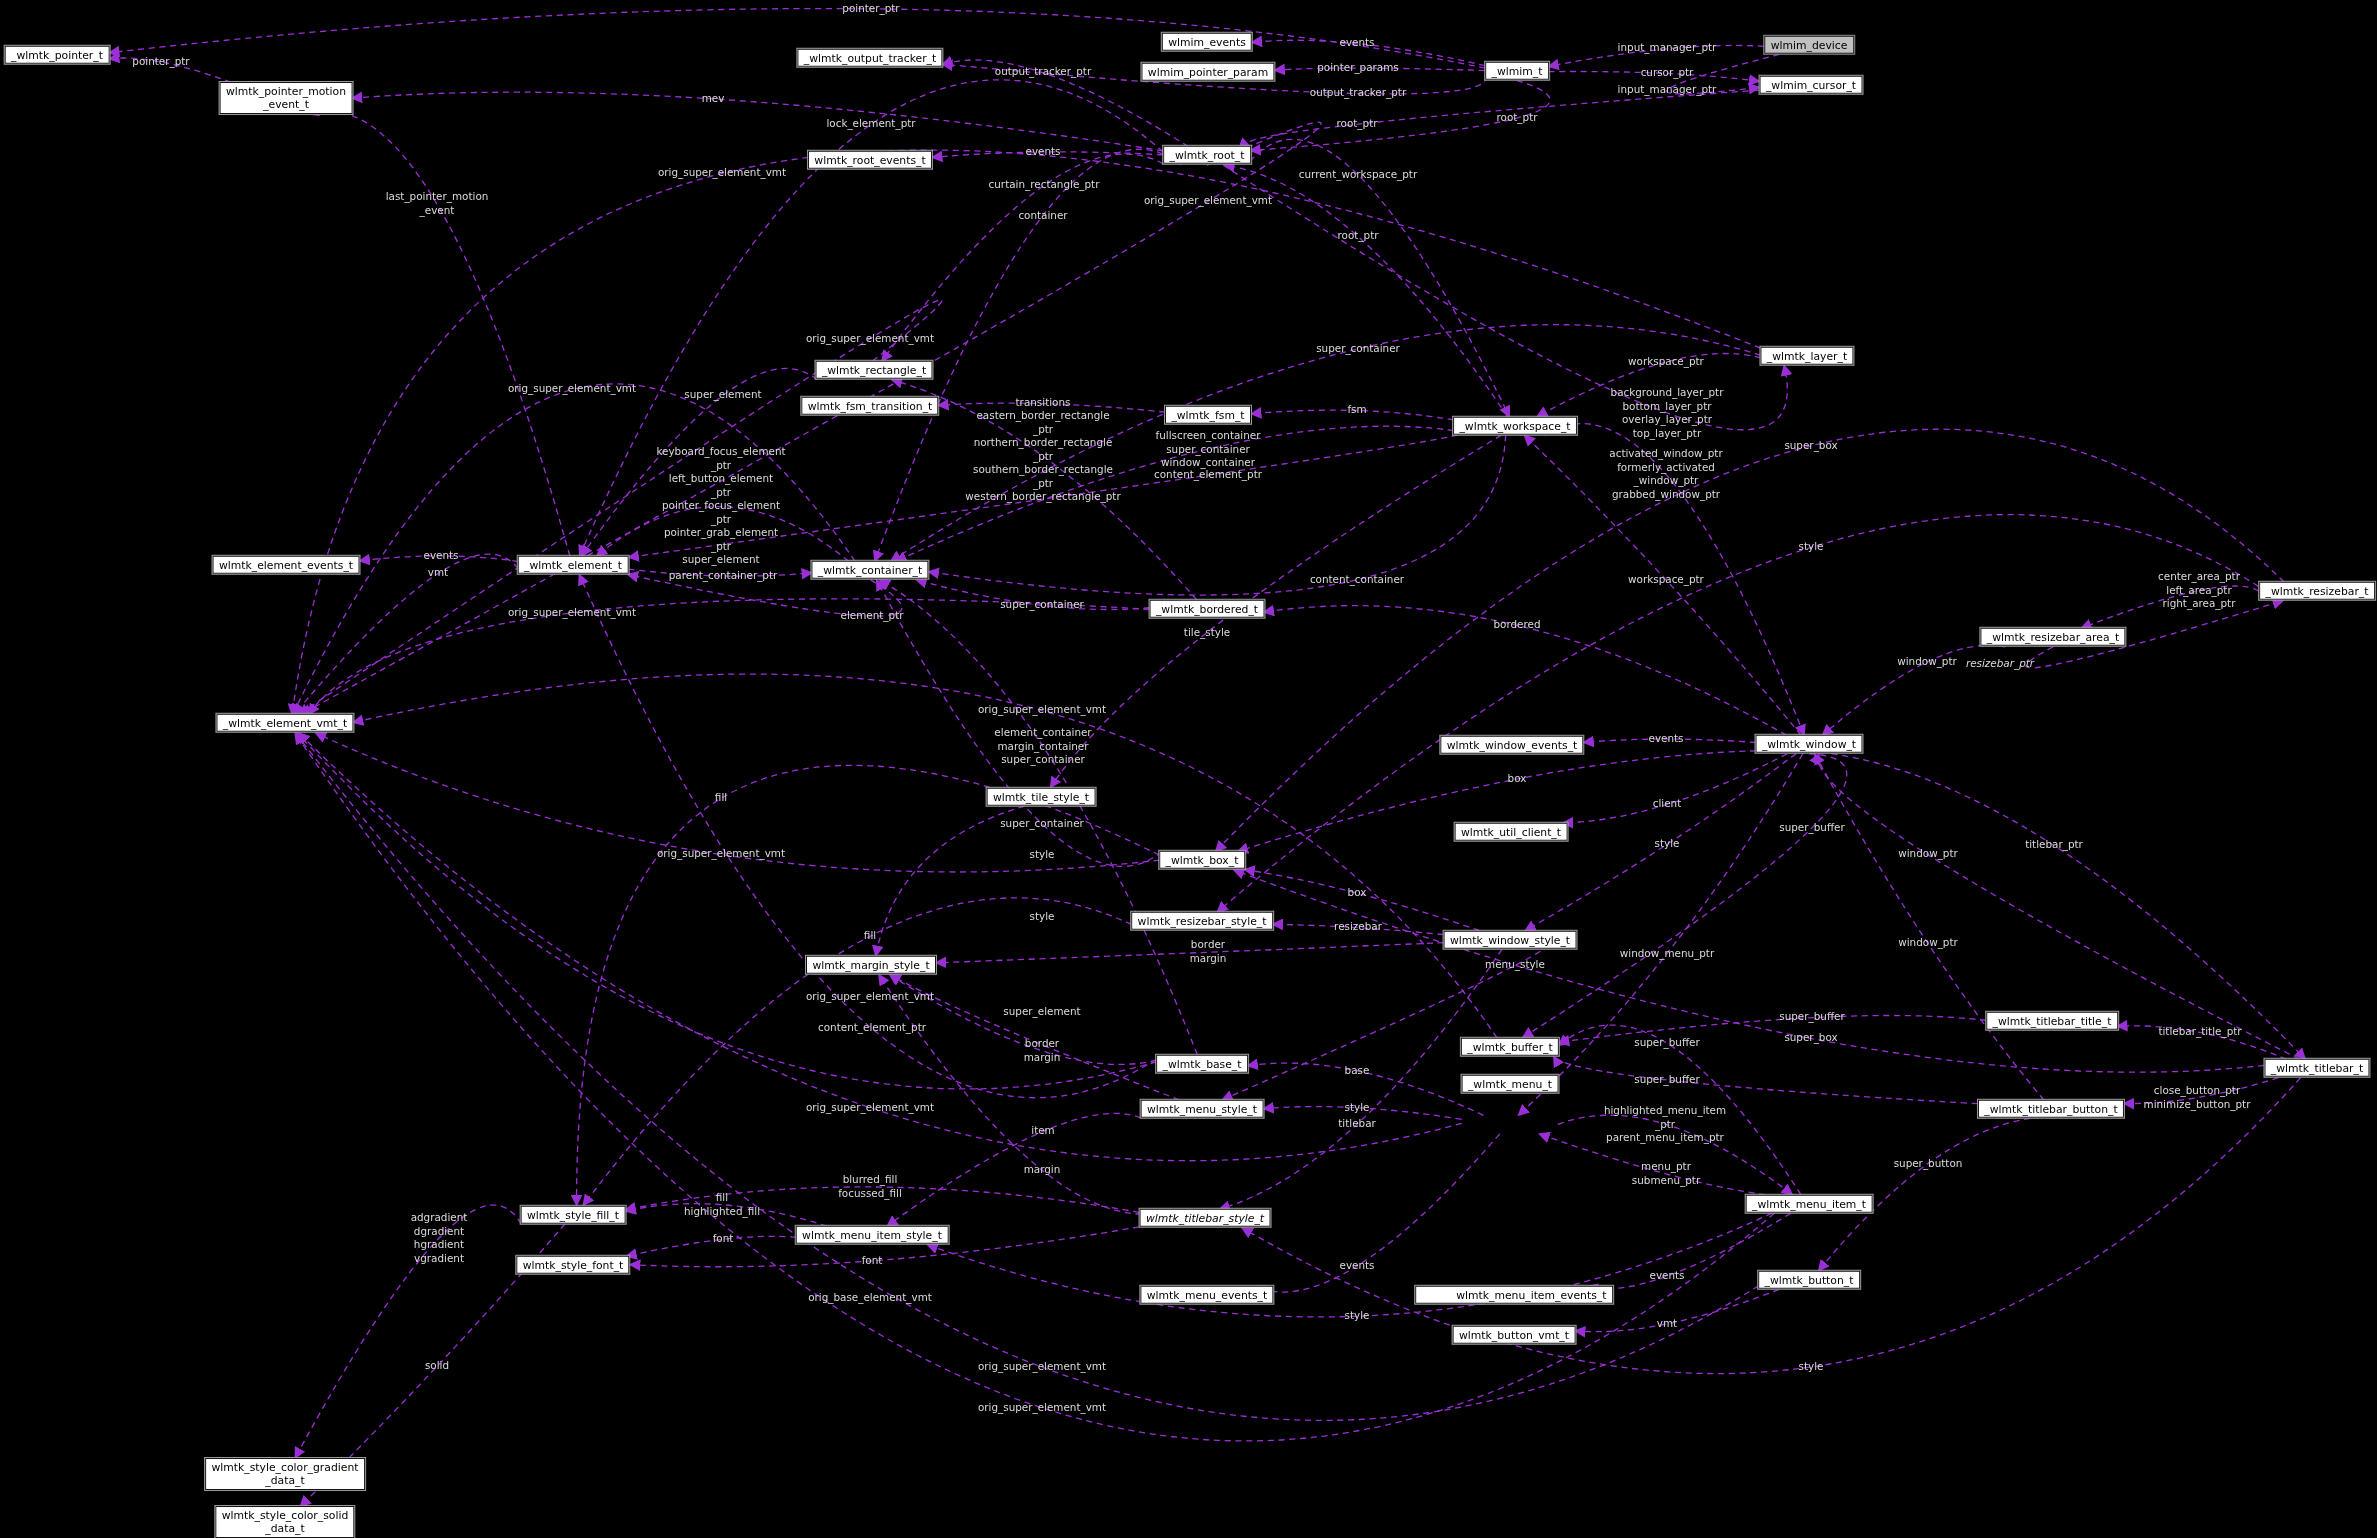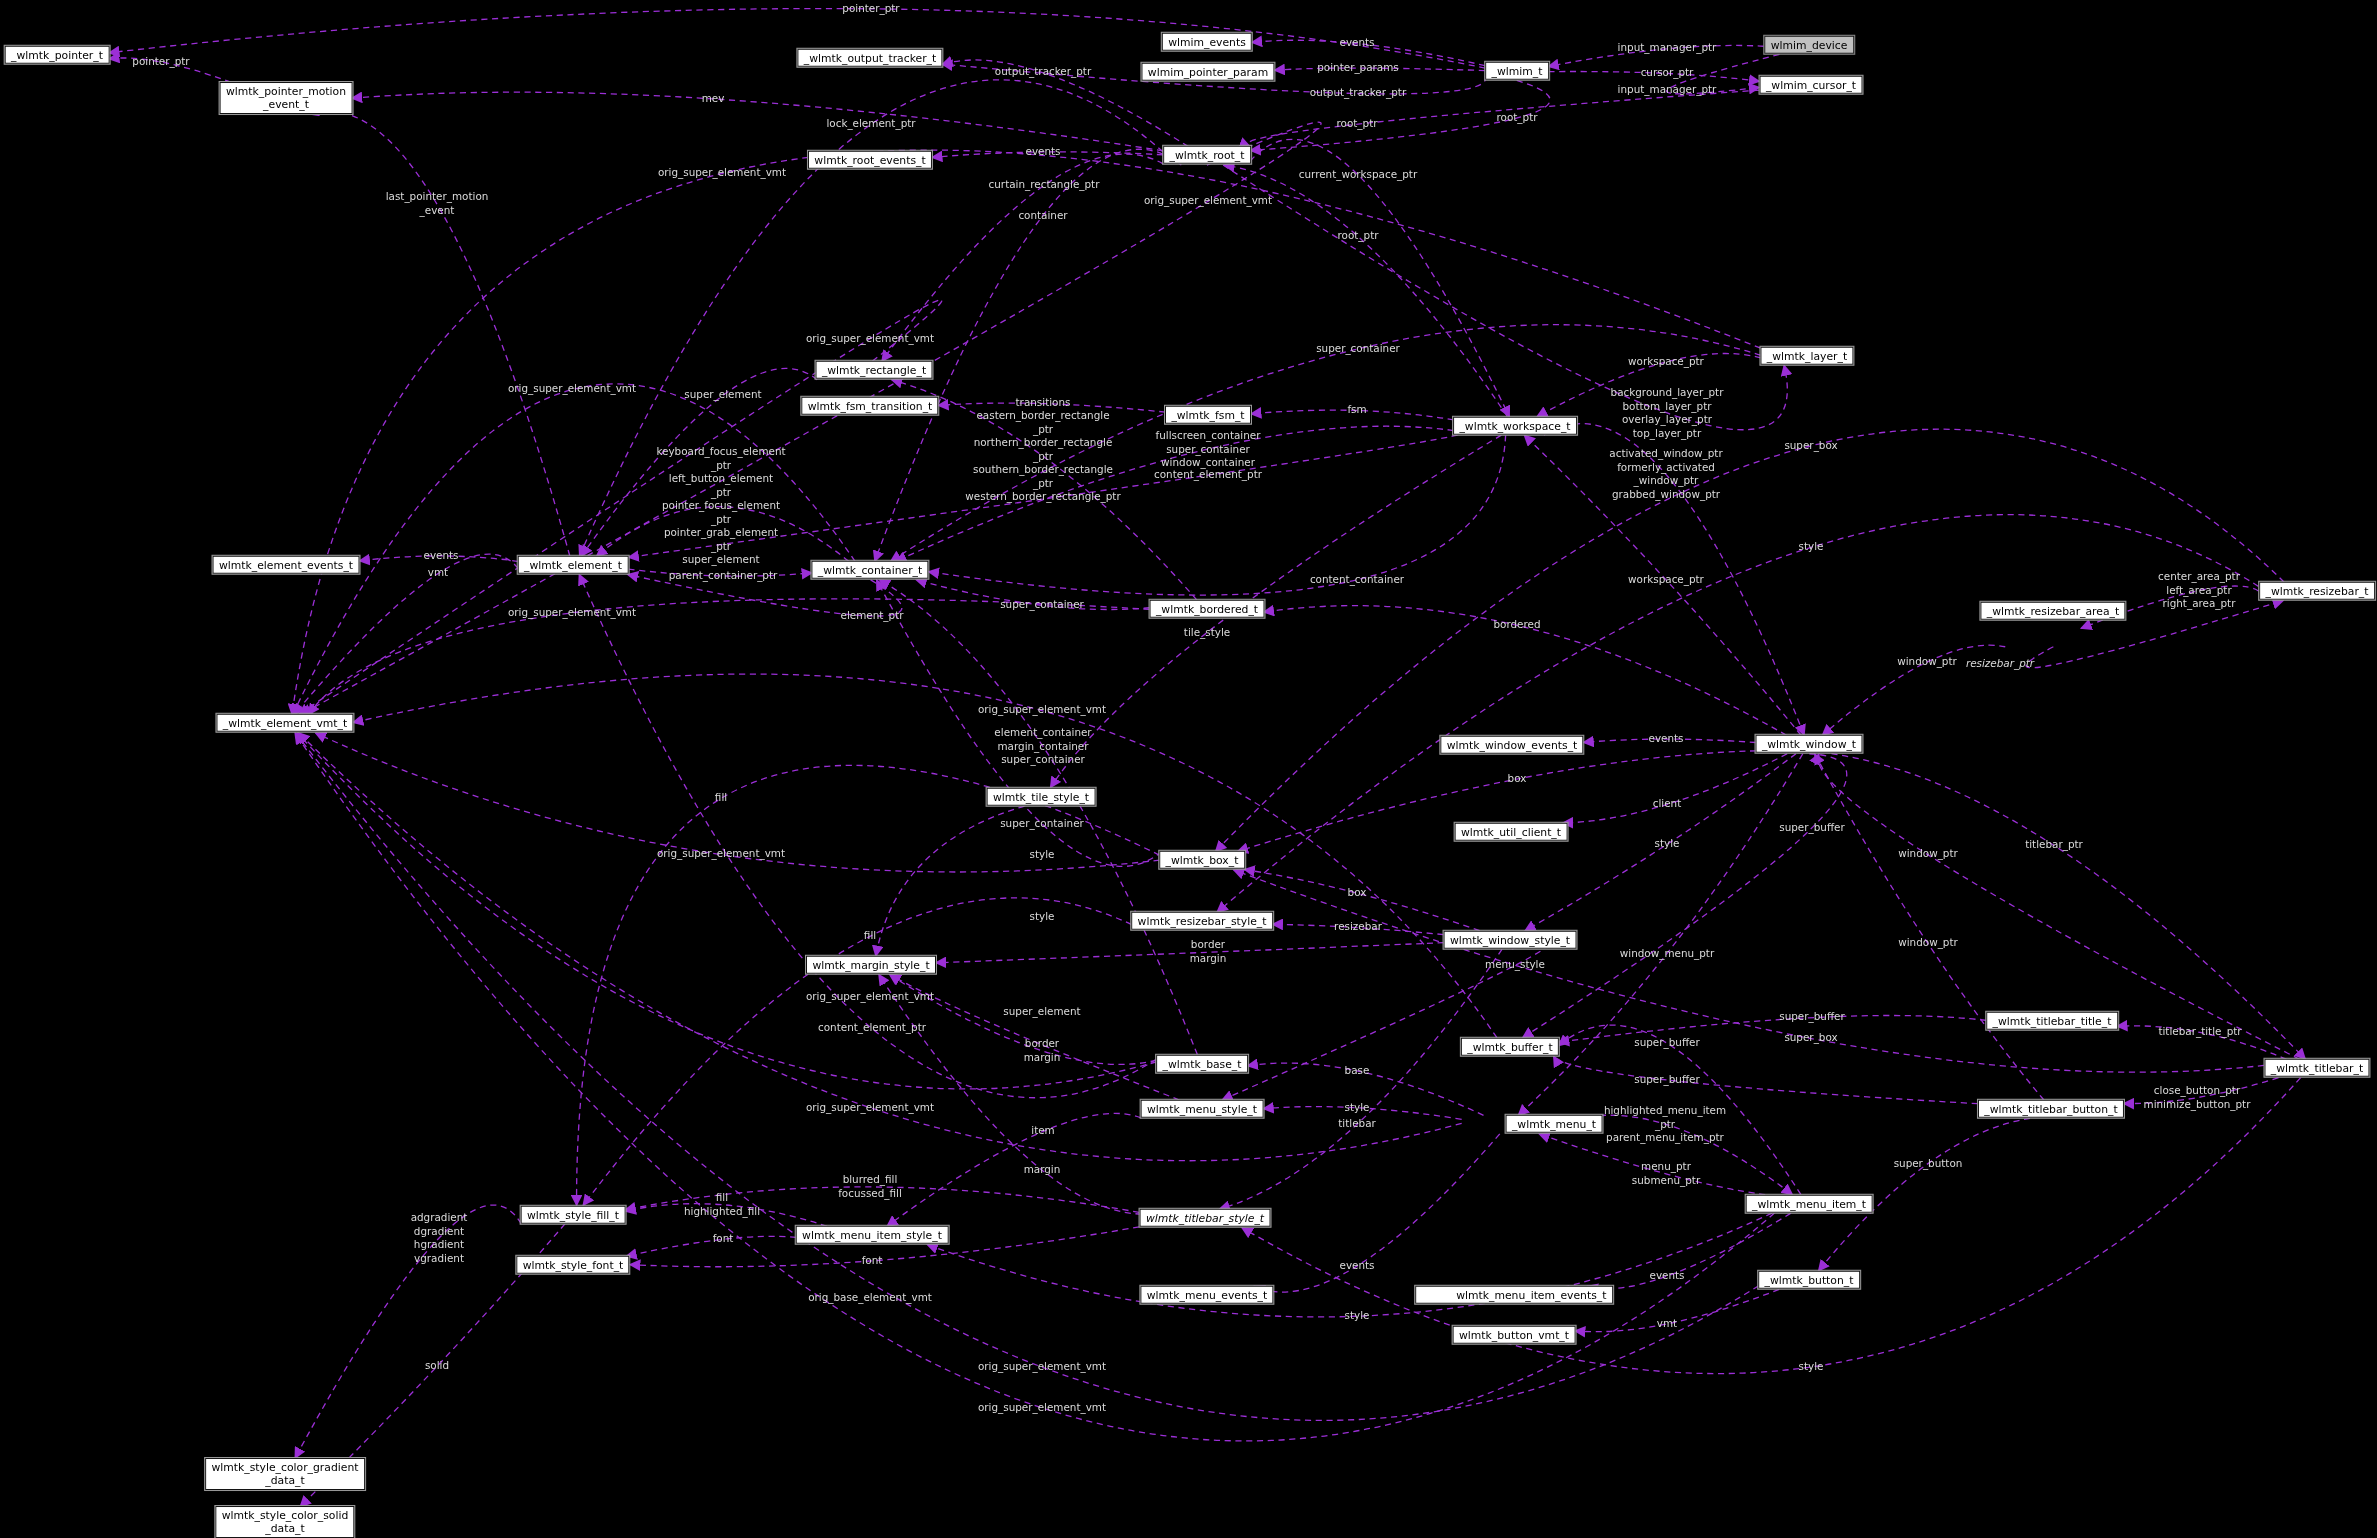--- a/index.html
+++ b/index.html
@@ -139,34 +139,34 @@
     <div class="node" style="left: 1807px; top: 356px;">_wlmtk_layer_t</div>
     <div class="node" style="left: 874px; top: 370px;">_wlmtk_rectangle_t</div>
     <div class="node" style="left: 870px; top: 406px;">wlmtk_fsm_transition_t</div>
     <div class="node" style="left: 1208px; top: 415px;">_wlmtk_fsm_t</div>
     <div class="node" style="left: 1515px; top: 426px;">_wlmtk_workspace_t</div>
     <div class="node" style="left: 286px; top: 565px;">wlmtk_element_events_t</div>
     <div class="node" style="left: 573px; top: 565px;">_wlmtk_element_t</div>
     <div class="node" style="left: 870px; top: 570px;">_wlmtk_container_t</div>
     <div class="node" style="left: 1207px; top: 609px;">_wlmtk_bordered_t</div>
     <div class="node" style="left: 2317px; top: 591px;">_wlmtk_resizebar_t</div>
-    <div class="node" style="left: 2053px; top: 611px;">_wlmtk_resizebar_area_t</div>
+    <div class="node" style="left: 2053px; top: 637px;">_wlmtk_resizebar_area_t</div>
     <div class="node" style="left: 285px; top: 723px;">_wlmtk_element_vmt_t</div>
     <div class="node" style="left: 1512px; top: 745px;">wlmtk_window_events_t</div>
     <div class="node" style="left: 1809px; top: 744px;">_wlmtk_window_t</div>
     <div class="node" style="left: 1041px; top: 797px;">wlmtk_tile_style_t</div>
     <div class="node" style="left: 1511px; top: 832px;">wlmtk_util_client_t</div>
     <div class="node" style="left: 1202px; top: 860px;">_wlmtk_box_t</div>
     <div class="node" style="left: 1202px; top: 921px;">wlmtk_resizebar_style_t</div>
     <div class="node" style="left: 1510px; top: 940px;">wlmtk_window_style_t</div>
     <div class="node" style="left: 871px; top: 965px;">wlmtk_margin_style_t</div>
     <div class="node" style="left: 1510px; top: 1047px;">_wlmtk_buffer_t</div>
     <div class="node" style="left: 1202px; top: 1064px;">_wlmtk_base_t</div>
     <div class="node" style="left: 1202px; top: 1109px;">wlmtk_menu_style_t</div>
-    <div class="node" style="left: 1510px; top: 1124px; margin-left: 44px;">_wlmtk_menu_t</div>
+    <div class="node" style="left: 1510px; top: 1084px;">_wlmtk_menu_t</div>
     <div class="node" style="left: 2052px; top: 1021px;">_wlmtk_titlebar_title_t</div>
     <div class="node" style="left: 2317px; top: 1068px;">_wlmtk_titlebar_t</div>
     <div class="node" style="left: 2051px; top: 1109px;">_wlmtk_titlebar_button_t</div>
     <div class="node" style="left: 1205px; top: 1218px; font-style: italic;">wlmtk_titlebar_style_t</div>
     <div class="node" style="left: 872px; top: 1235px;">wlmtk_menu_item_style_t</div>
     <div class="node" style="left: 1207px; top: 1295px;">wlmtk_menu_events_t</div>
     <div class="node" style="left: 1514px; top: 1295px; padding-left: 40px;">wlmtk_menu_item_events_t</div>
     <div class="node" style="left: 1514px; top: 1335px;">wlmtk_button_vmt_t</div>
     <div class="node" style="left: 1809px; top: 1204px;">_wlmtk_menu_item_t</div>
     <div class="node" style="left: 1809px; top: 1280px;">_wlmtk_button_t</div>

